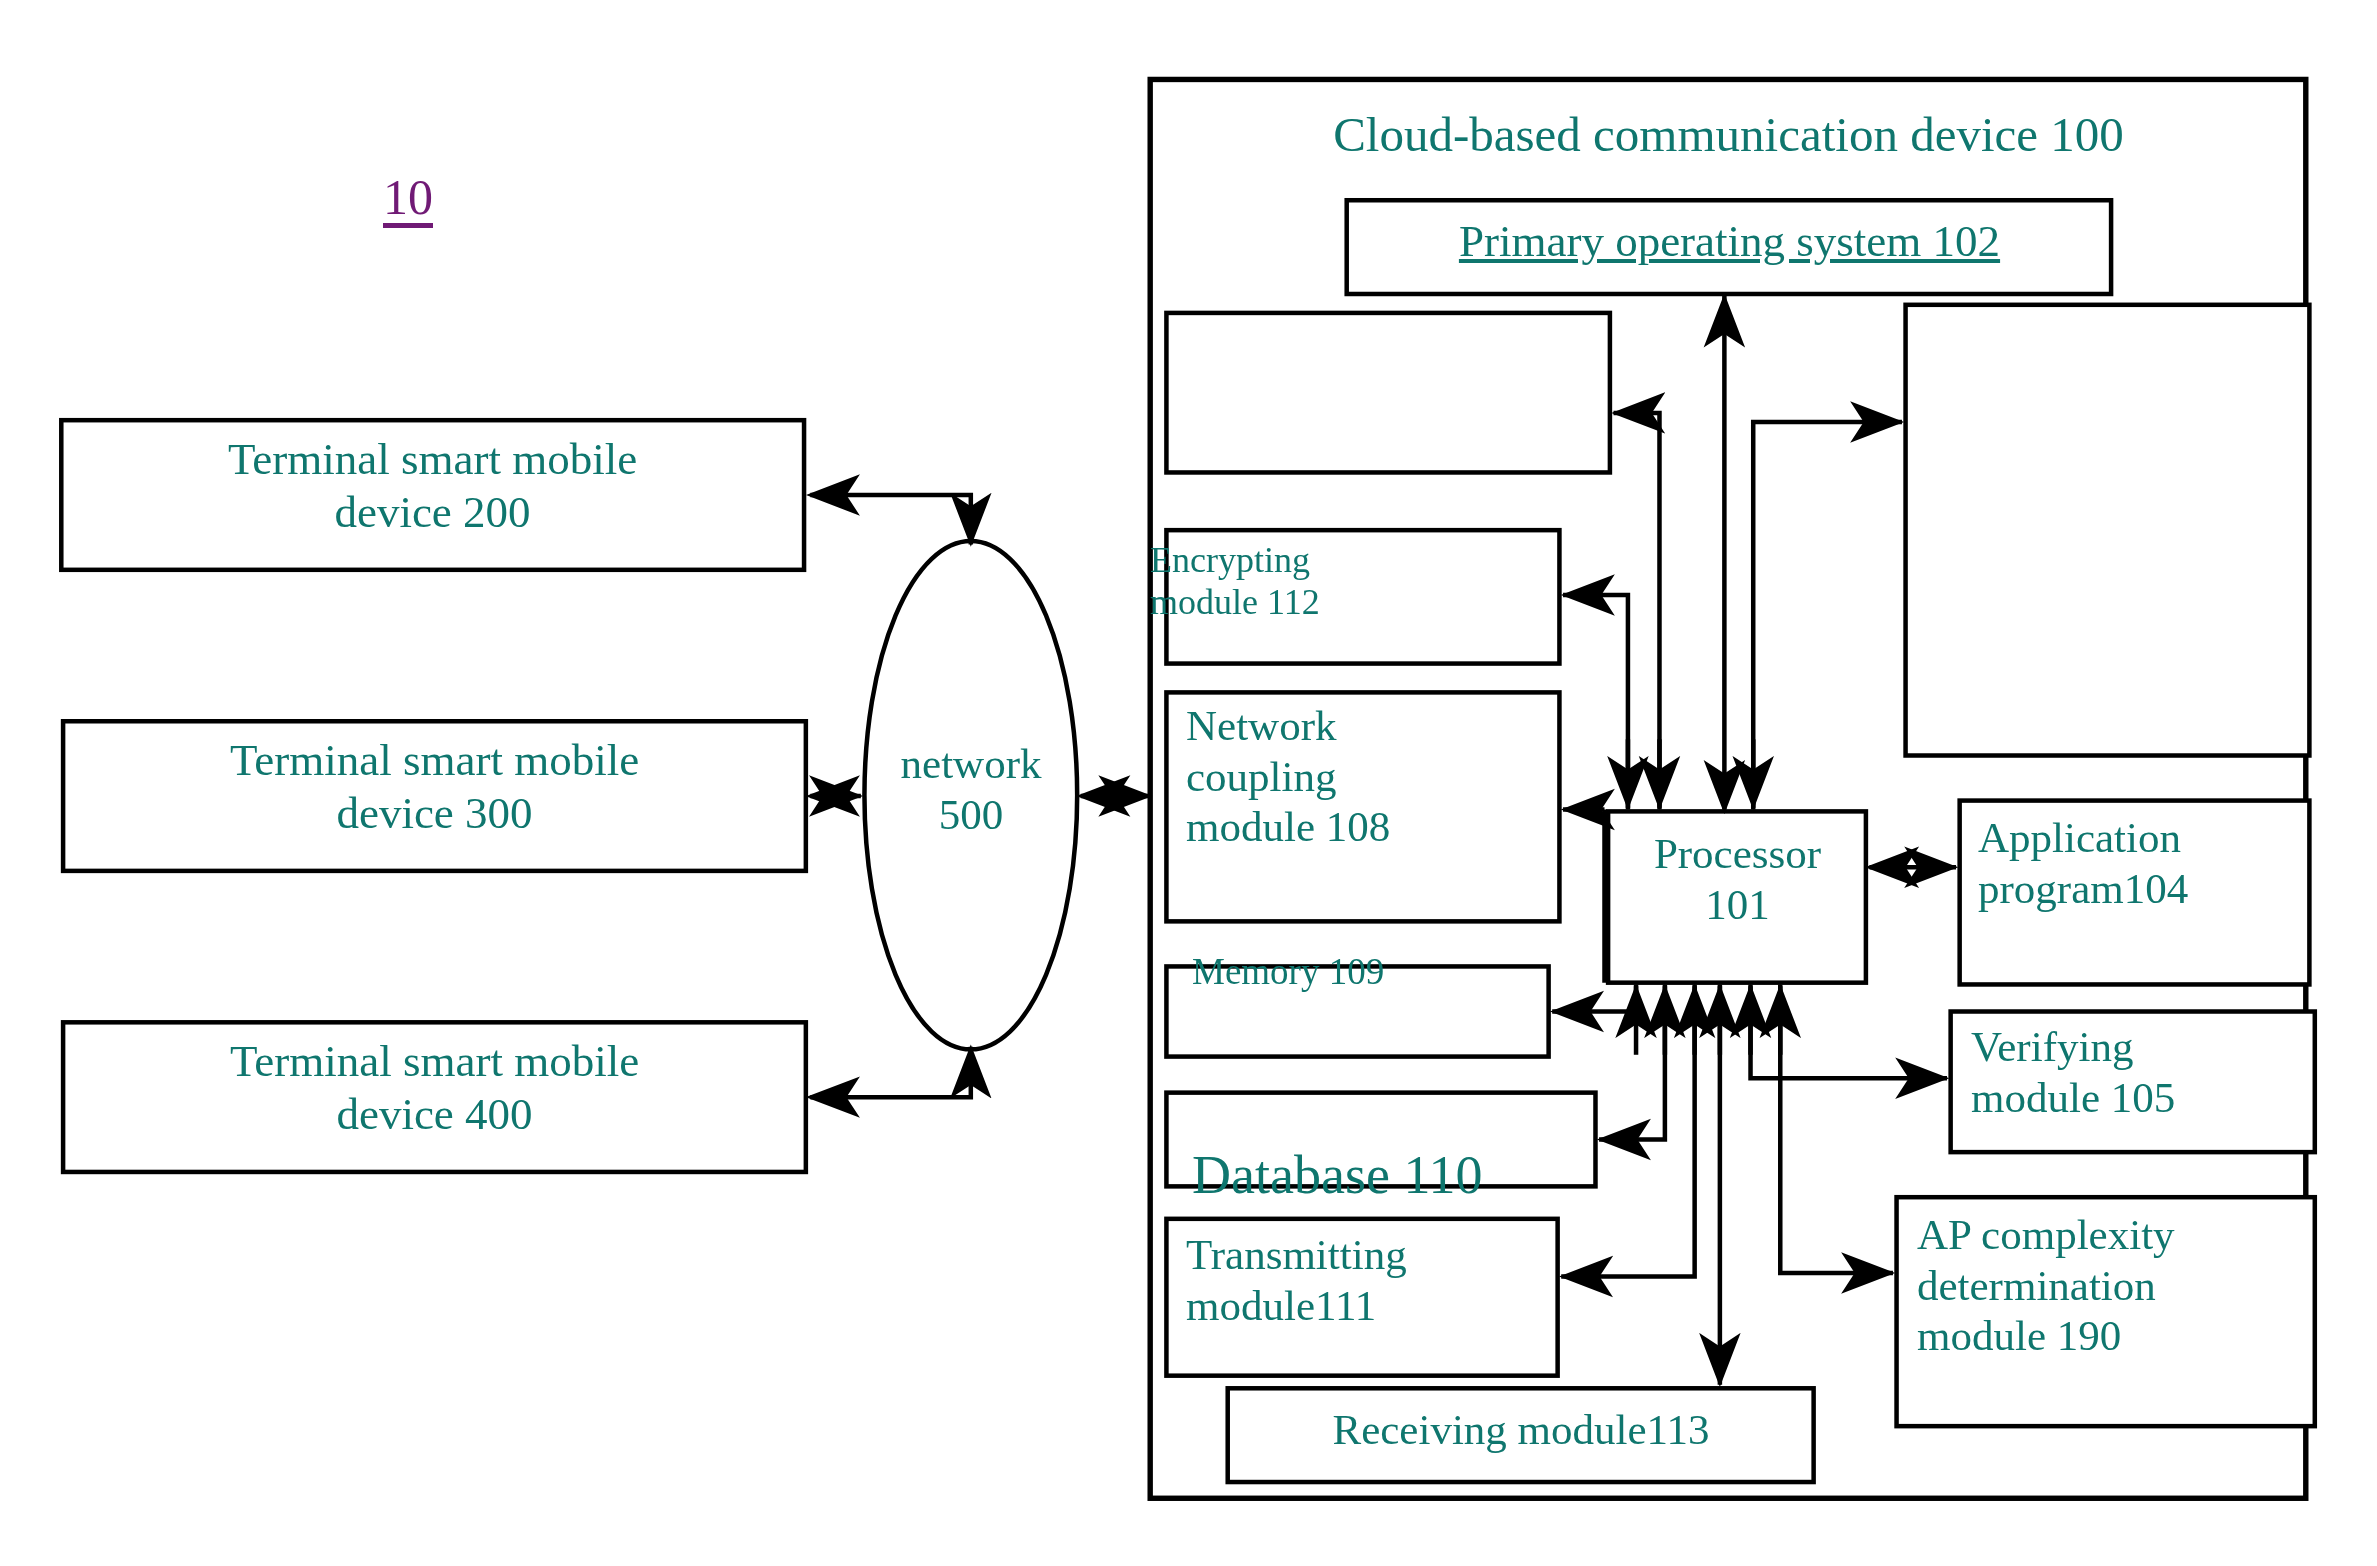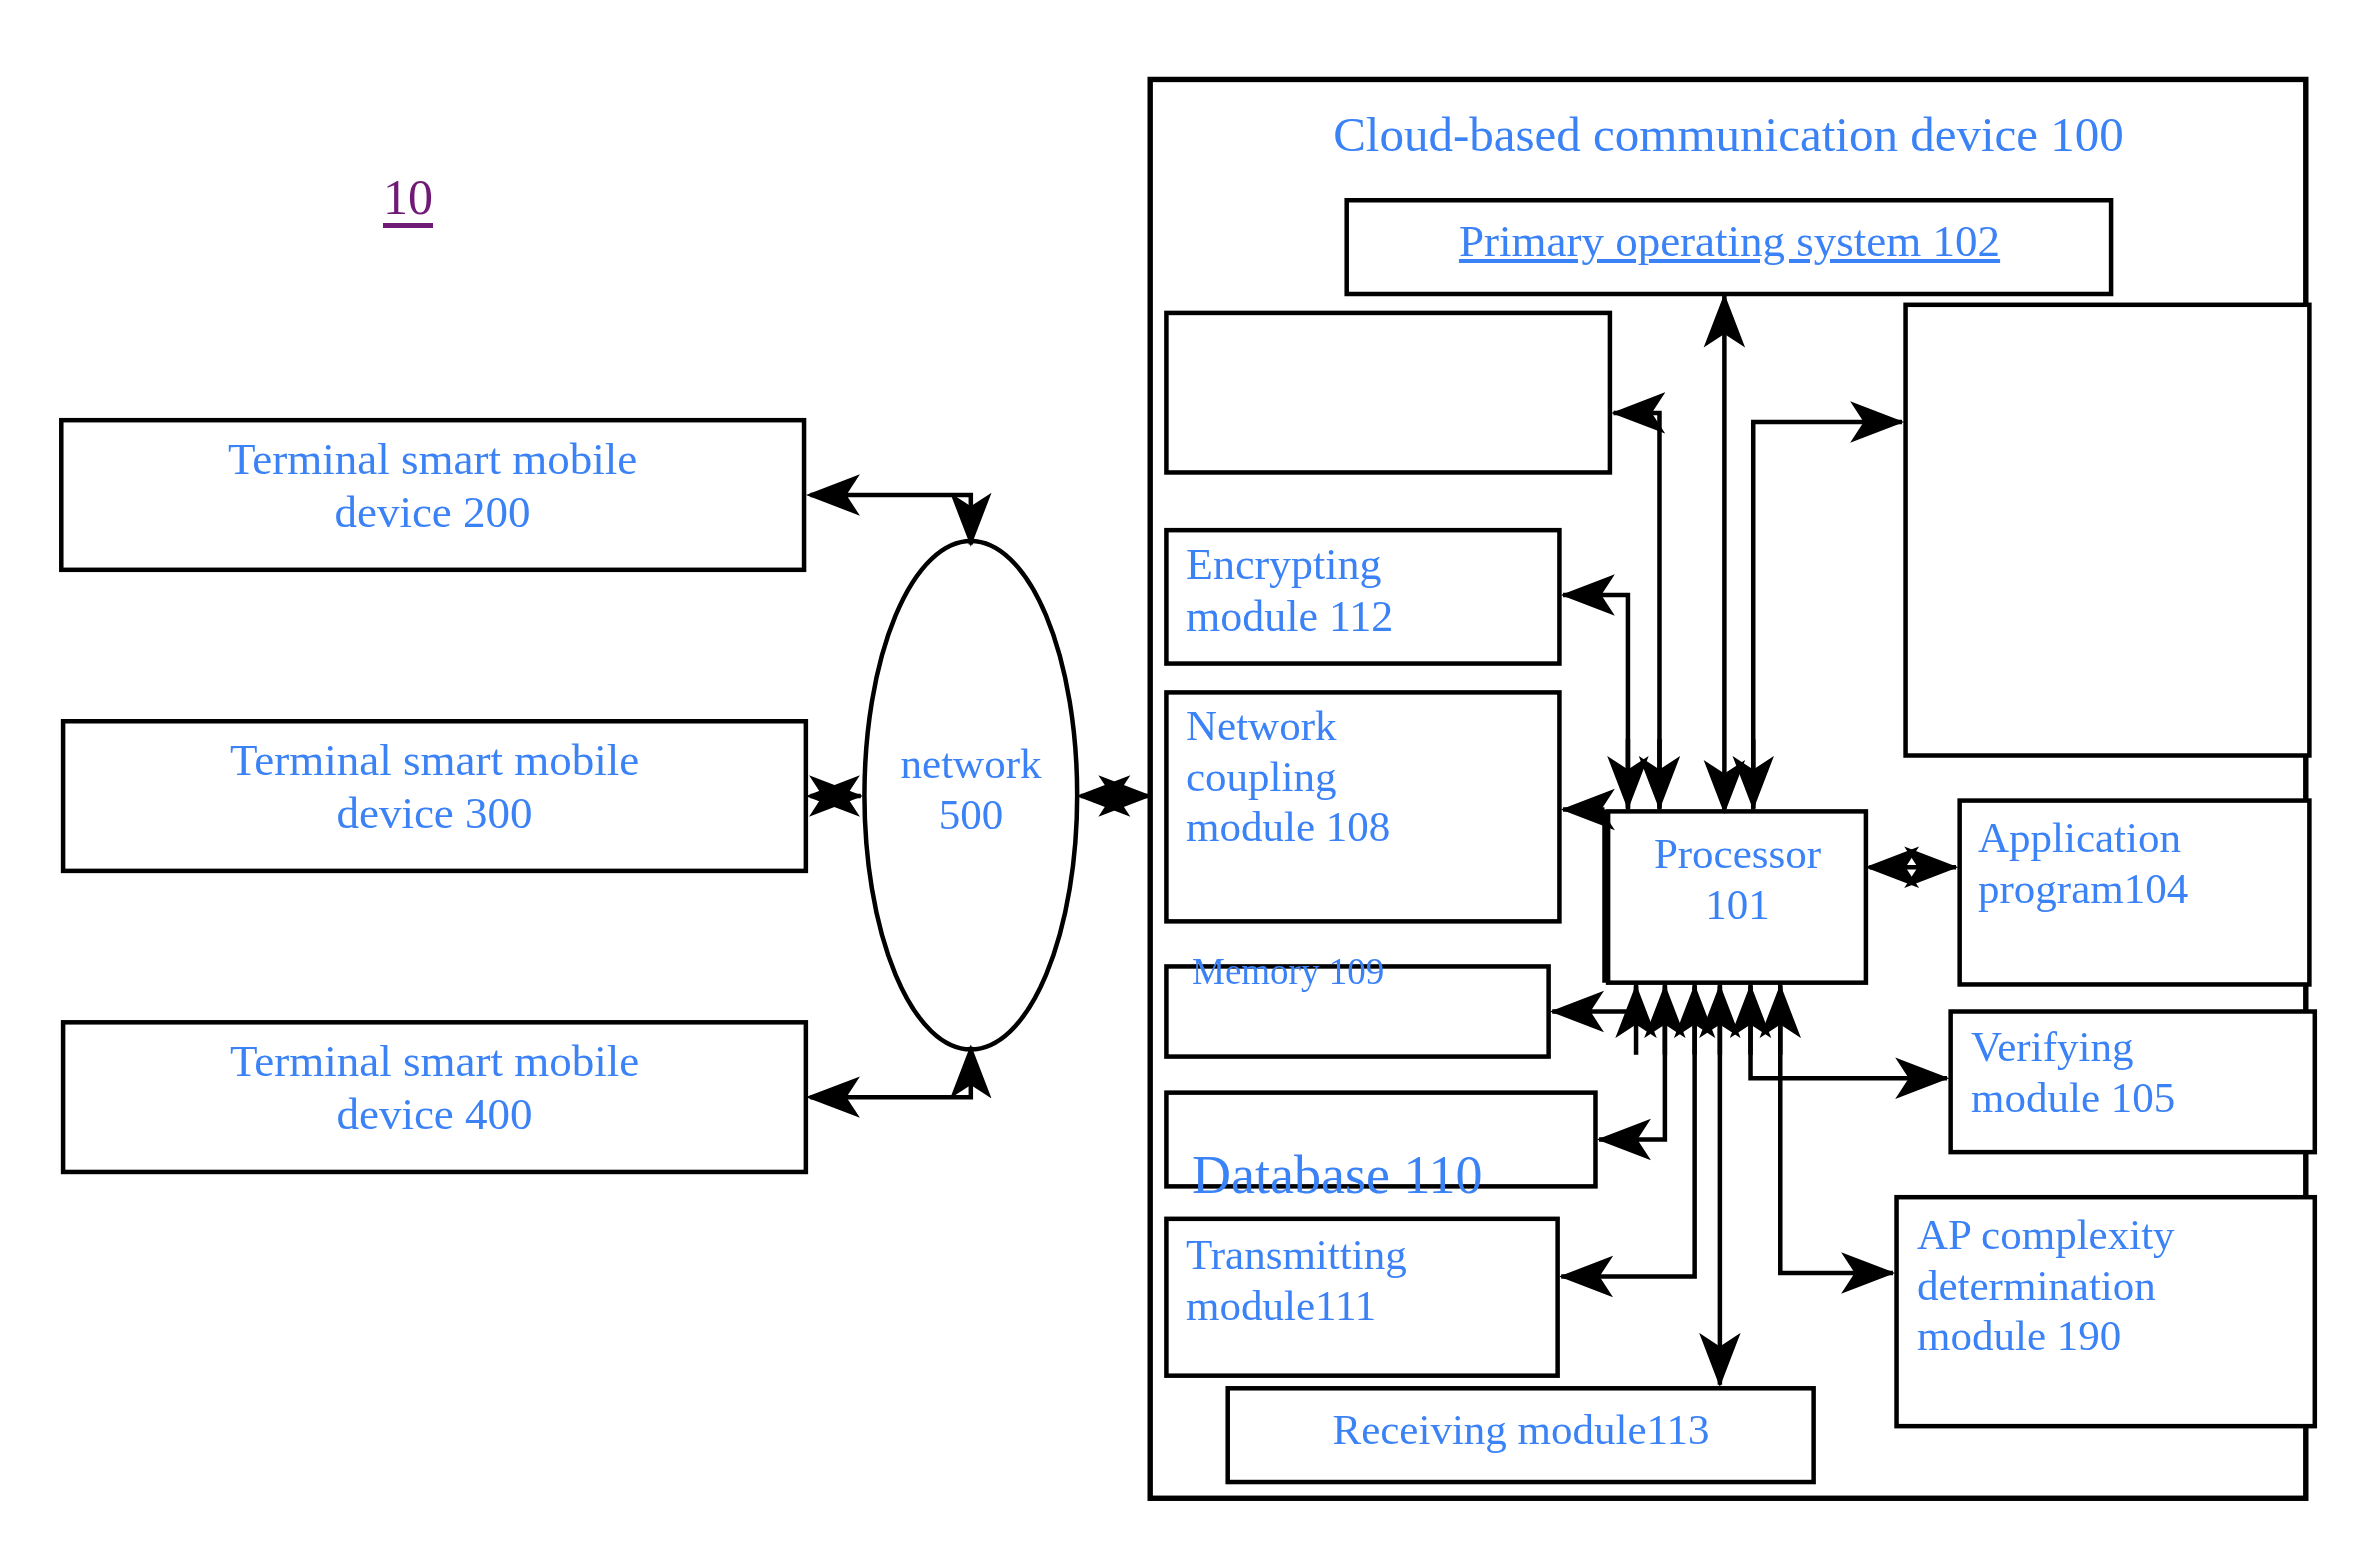--- a/index.html
+++ b/index.html
@@ -37,21 +37,21 @@
     stroke: #000000;
     stroke-width: 5;
   }
   .conn {
     fill: none;
     stroke: #000000;
     stroke-width: 5;
   }
   .lbl {
     position: absolute;
-    color: #3b82f6;
+    color: #0f766e;
     line-height: 1.18;
     font-family: "Liberation Serif", "DejaVu Serif", serif;
     white-space: pre-wrap;
     pointer-events: none;
   }
   .lbl.center { text-align: center; }
   .lbl.left   { text-align: left; }
   .fig-num {
     position: absolute;
     font-size: 50px;
@@ -155,21 +155,21 @@
 device 300</div>
   <div class="lbl center" style="left:72px; top:1035px; width:725px; font-size:45px;">Terminal smart mobile
 device 400</div>
 
   <div class="lbl center" style="left:868px; top:739px; width:206px; font-size:43px;">network
 500</div>
 
   <div class="lbl center" style="left:1356px; top:215px; width:747px; font-size:45px;text-decoration:underline;">Primary operating system 102</div>
 
 
-  <div class="lbl left" style="left:1186px; top:539px; width:368px; font-size:44px;">Encrypting
+  <div class="lbl left" style="left:1150px; top:539px; width:368px; font-size:36px;">Encrypting
 module 112</div>
 
   <div class="lbl left" style="left:1186px; top:701px; width:368px; font-size:43px;">Network
 coupling
 module 108</div>
 
   <div class="lbl left" style="left:1192px; top:950px; width:353px; font-size:37px;">Memory 109</div>
 
   <div class="lbl left" style="left:1192px; top:1107px; width:397px; font-size:54px;margin-top:37px;">Database 110</div>
 

